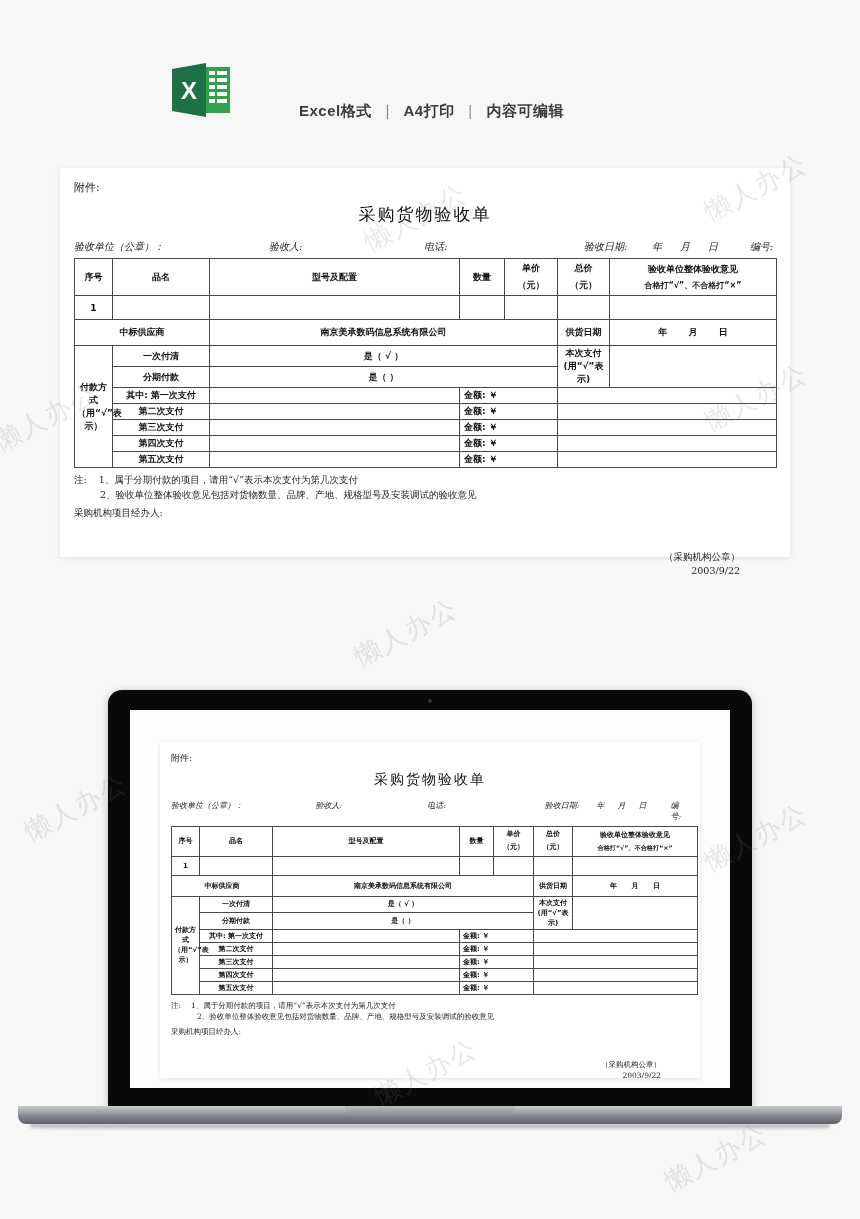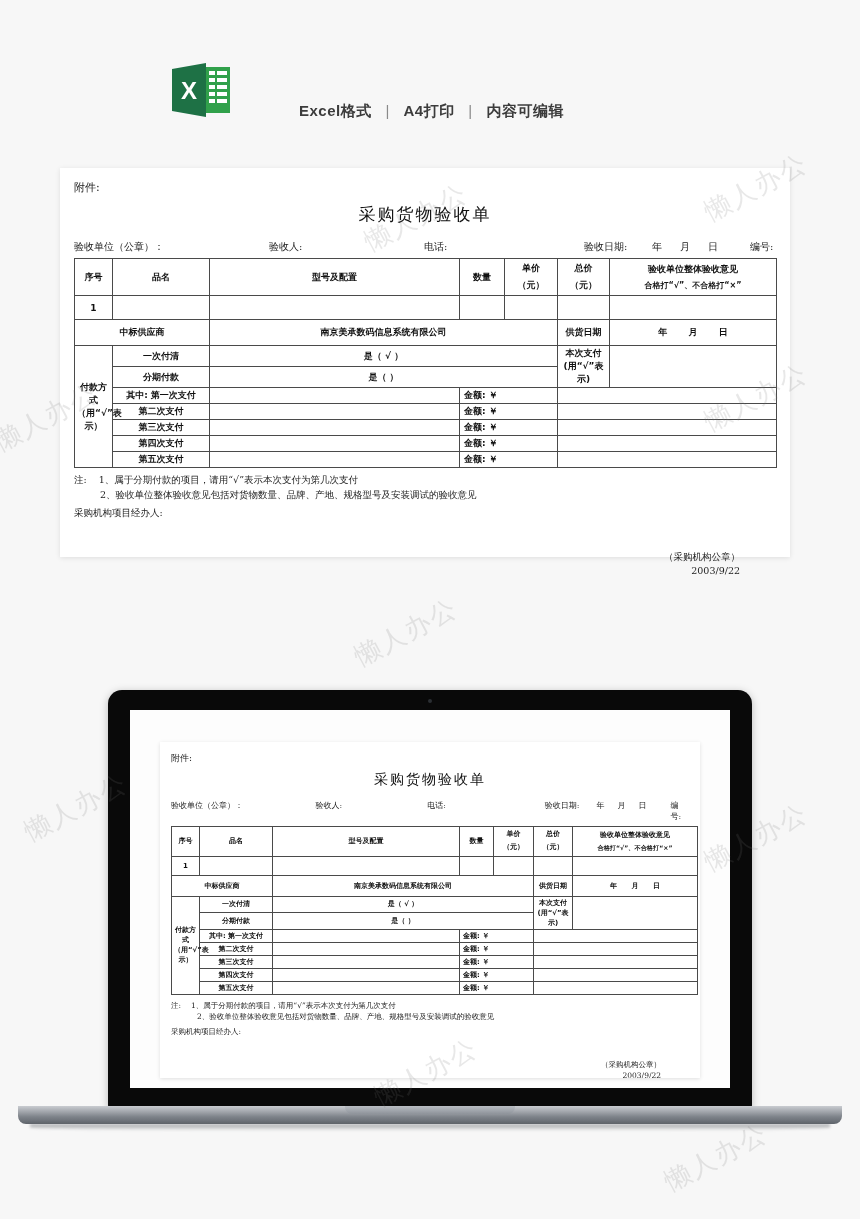--- a/index.html
+++ b/index.html
@@ -54,21 +54,21 @@
   
   .doc { position:absolute; inset:0; padding: 12px 14px 0 14px; }
   .doc-fujian { font-family:"DejaVu Serif","Liberation Serif",serif; font-size:11px; color:#1d1d1d; }
   .doc-title {
     text-align:center; font-size:17px; font-weight:400; color:#111;
     margin-top:8px; letter-spacing:2px;
     font-family:"DejaVu Sans","Liberation Sans",sans-serif;
   }
   .doc-meta {
     margin-top:14px; font-family:"DejaVu Serif","Liberation Serif",serif;
-    font-size:10px; color:#222; display:flex; width:100%;
+    font-size:10px; color:#222; display:flex; width:100%;font-style:italic;
   }
   .doc-meta span { display:inline-block; }
 
   table.grid {
     width:100%; border-collapse:collapse; margin-top:4px;
     font-family:"DejaVu Sans","Liberation Sans",sans-serif;
     table-layout:fixed;
   }
   table.grid td {
     border:1px solid #4a4a4a;

